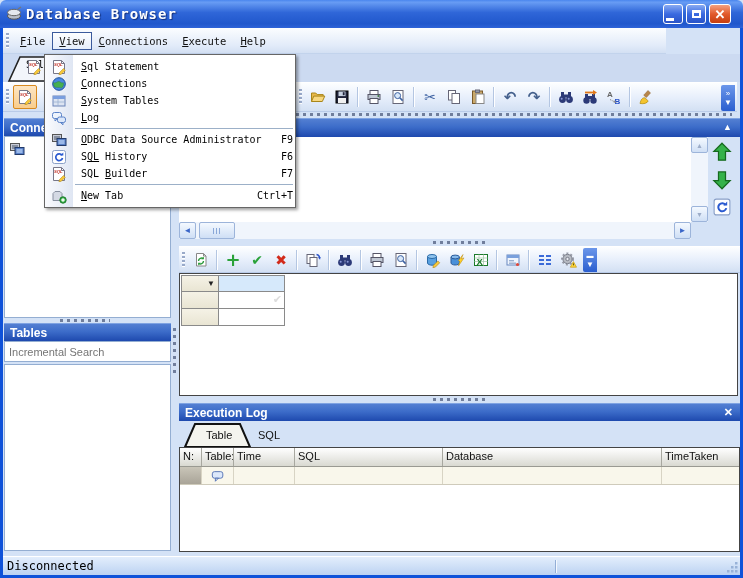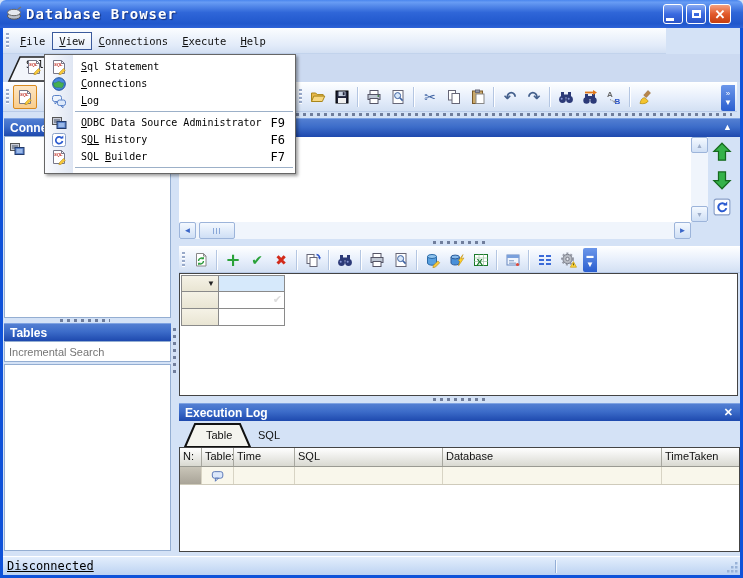--- a/index.html
+++ b/index.html
@@ -97,29 +97,29 @@
   
   #viewmenu{left:44px;top:54px;width:252px;z-index:100;background:#fff;
     border:1px solid #666;box-shadow:2px 2px 3px rgba(0,0,0,.38);box-sizing:border-box;
     padding:3px 0;}
   #viewmenu:before{content:"";position:absolute;left:0;top:0;bottom:0;width:28px;
     background:linear-gradient(90deg,#fafbfe,#dfe6f3);}
   .vmrow{position:relative;display:flex;align-items:center;height:17px;}
   .vmicon{width:28px;display:flex;align-items:center;justify-content:center;z-index:1;}
   .vmlabel{flex:1;font-family:"DejaVu Sans Mono",monospace;font-size:10px;color:#000;
     padding-left:8px;white-space:pre;}
-  .vmshort{font-family:"DejaVu Sans Mono",monospace;font-size:12px;color:#000;padding-right:10px;}
+  .vmshort{font-family:"DejaVu Sans Mono",monospace;font-size:10px;color:#000;padding-right:2px;}
   .vmsep{height:5px;display:flex;align-items:center;margin-left:30px;margin-right:2px;}
   .vmsep i{display:block;width:100%;height:1px;background:#9cb0c8;}
 
   
   #statusbar{left:3px;top:556px;width:737px;height:19px;
     background:linear-gradient(180deg,#e3eefc 0%,#bcd2f2 100%);border-top:1px solid #fff;
     box-sizing:border-box;display:flex;align-items:center;}
-  #status-text{font-family:"DejaVu Sans Mono",monospace;font-size:12px;color:#000;margin-left:4px;text-decoration:underline;}
+  #status-text{font-family:"DejaVu Sans Mono",monospace;font-size:12px;color:#000;margin-left:4px;}
   .status-sep{position:absolute;left:552px;top:3px;width:1px;height:13px;background:#93aed6;
     border-right:1px solid #f4f8fe;}
   #resize-grip{position:absolute;right:1px;bottom:1px;width:13px;height:13px;}
 
   svg{display:block;}
   .icon16{width:16px;height:16px;}
 </style>
 </head>
 <body>
 
@@ -572,20 +572,31 @@
       <span class="vmicon">
         <svg class="icon16" viewBox="0 0 16 16">
           <circle cx="8" cy="8" r="6.3" fill="#4a88e0" stroke="#1a4f9e"></circle>
           <path d="M2.5 6.5c2 1.6 3.4-1.2 5.4-1s2 2.2 4.4 1.2c.8 2-.4 4.6-2 5.4-2.2-1.4-5.6.4-7.4-2z" fill="#46b050" stroke="#2a7a34" stroke-width=".4"></path>
         </svg>
       </span>
       <span class="vmlabel"><span></span><span class="u">C</span><span>onnections</span></span>
       <span class="vmshort"></span>
     </div>
 
+    <div class="vmrow">
+      <span class="vmicon">
+        <svg class="icon16" viewBox="0 0 16 16">
+          <rect x="2" y="3" width="12" height="10" fill="#dce4f2" stroke="#6a84b8"></rect>
+          <rect x="2" y="3" width="12" height="3" fill="#7a9ede"></rect>
+          <path d="M2 9h12M7 6v7" stroke="#9ab0d0" stroke-width=".8"></path>
+        </svg>
+      </span>
+      <span class="vmlabel"><span></span><span class="u">S</span><span>ystem Tables</span></span>
+      <span class="vmshort"></span>
+    </div>
 
     <div class="vmrow">
       <span class="vmicon">
         <svg class="icon16" viewBox="0 0 16 16">
           <rect x="1.5" y="2.5" width="9" height="6" rx="2" fill="#eef4fc" stroke="#5a82c8"></rect>
           <path d="M4 8.5v2.5l2.8-2.5z" fill="#eef4fc" stroke="#5a82c8"></path>
           <rect x="6.5" y="7" width="8" height="5.5" rx="2" fill="#dce8fa" stroke="#5a82c8"></rect>
           <path d="M12 12.5v2.3l-2.6-2.3z" fill="#dce8fa" stroke="#5a82c8"></path>
         </svg>
       </span>
@@ -632,15 +643,26 @@
         </svg>
       </span>
       <span class="vmlabel"><span>SQL </span><span class="u">B</span><span>uilder</span></span>
       <span class="vmshort">F7</span>
     </div>
 
     <div class="vmsep">
         <i></i>
       </div>
 
+    <div class="vmrow">
+      <span class="vmicon">
+        <svg class="icon16" viewBox="0 0 16 16">
+          <path d="M2 5.5l2-2h5l2 2h0v7H2z" fill="#d4d9e4" stroke="#8890a0"></path>
+          <circle cx="12" cy="12" r="3.2" fill="#3ab04a" stroke="#1a7a2a"></circle>
+          <path d="M12 10.3v3.4M10.3 12h3.4" stroke="#fff" stroke-width="1.3"></path>
+        </svg>
+      </span>
+      <span class="vmlabel"><span></span><span class="u">N</span><span>ew Tab</span></span>
+      <span class="vmshort">Ctrl+T</span>
+    </div>
   </div>
 
 </div>
 
 </body></html>

